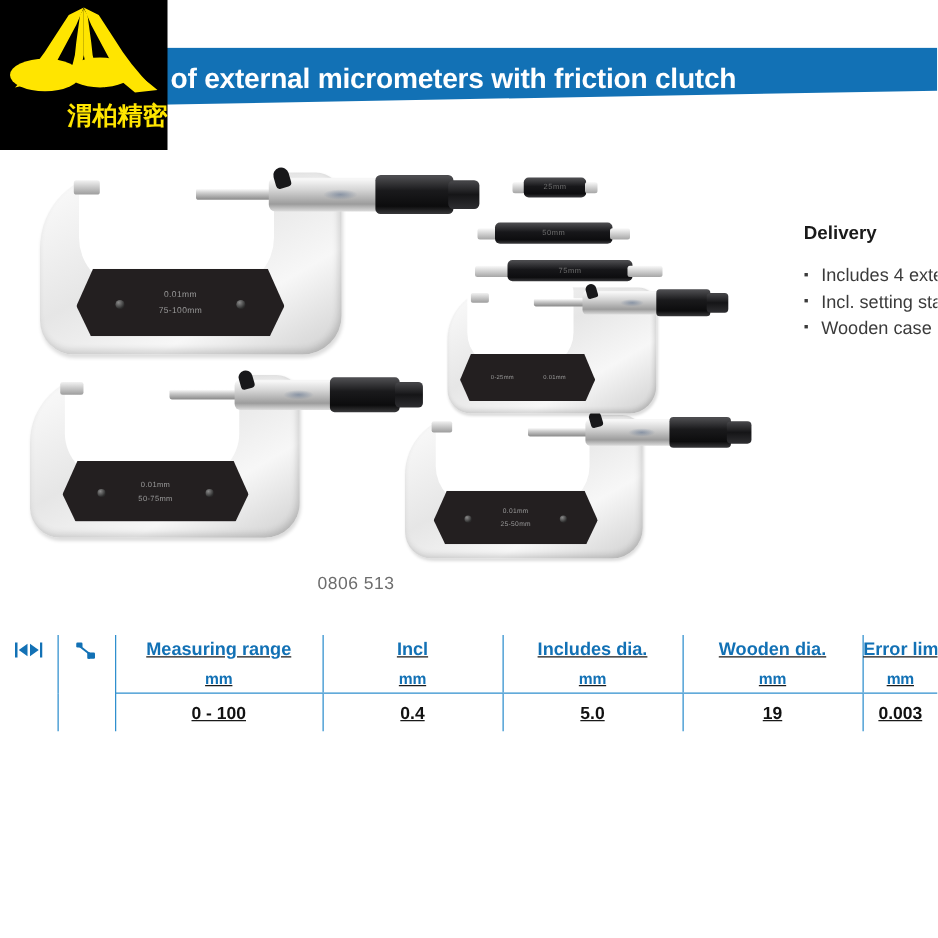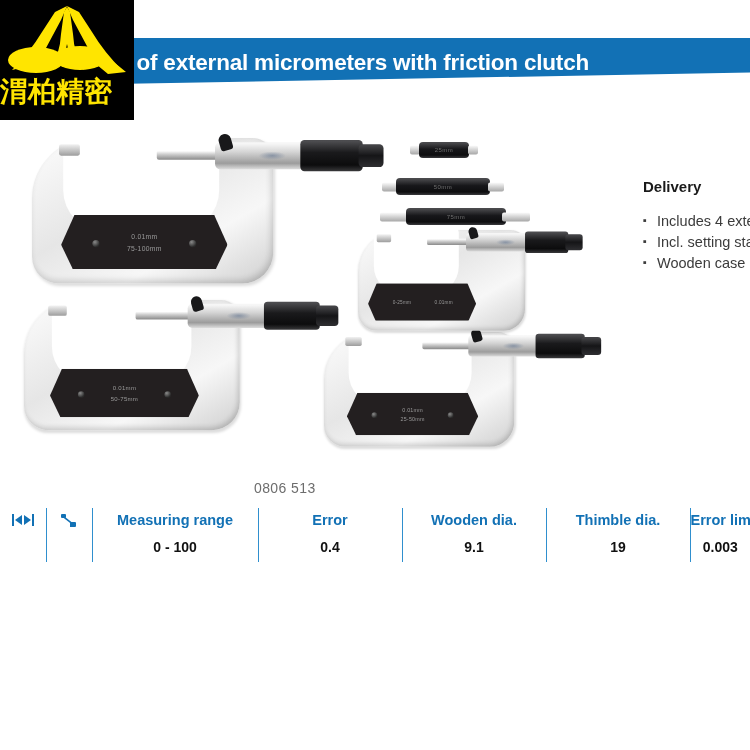--- a/index.html
+++ b/index.html
@@ -60,24 +60,24 @@
     top: 4px;
     width: 134px;
     height: 74px;
   }
   .logo-cn {
     position: absolute;
     left: 0;
     top: 76px;
     width: 134px;
     height: 34px;
-    text-align: left;
+    text-align: right;
     font-family: "DejaVu Sans", sans-serif;
     font-weight: bold;
-    font-size: 28px;
+    font-size: 20px;
     line-height: 32px;
     color: #ffe500;
     letter-spacing: 0px;
   }
 
   
   .delivery {
     position: absolute;
     left: 643px;
     top: 178px;
@@ -280,34 +280,35 @@
     text-align: center;
     font-size: 6px;
     color: #6e6e6e;
     letter-spacing: 0.4px;
   }
 
   
   .part-no {
     position: absolute;
     left: 254px;
-    top: 480px;
+    top: 458px;
     font-size: 14px;
     color: #6d6d6d;
     letter-spacing: 0.4px;
     z-index: 4;
   }
 
   
   .spec-table {
     position: absolute;
     left: 0;
     top: 508px;
     width: 594px;
     z-index: 4;
+    text-decoration: underline;
   }
   .spec-table table {
     width: 750px;
     border-collapse: collapse;
     table-layout: fixed;
   }
   .spec-table th, .spec-table td {
     padding: 0;
     text-align: center;
     vertical-align: middle;
@@ -514,31 +515,40 @@
           <svg width="18" height="15" viewBox="0 0 18 15">
             <g fill="#1271b5">
               <rect x="1" y="1" width="5" height="4" rx="1"></rect>
               <rect x="2.5" y="2" width="13" height="1.6" transform="rotate(38 2.5 2)"></rect>
               <rect x="10" y="9" width="6" height="5" rx="1"></rect>
               <rect x="10" y="9" width="2" height="5" fill="#1271b5"></rect>
             </g>
           </svg>
         </th>
         <th>Measuring range</th>
-        <th>Error</th>
+        <th>Incl</th>
+        <th>Includes dia.</th>
         <th>Wooden dia.</th>
-        <th>Thimble dia.</th>
         <th>Error limit</th>
+      </tr>
+      <tr class="unit-row">
+        <th class="noline nobottom"></th>
+        <th class="nobottom"></th>
+        <th class="unit-label">mm</th>
+        <th class="unit-label">mm</th>
+        <th class="unit-label">mm</th>
+        <th class="unit-label">mm</th>
+        <th class="unit-label">mm</th>
       </tr>
     </thead>
     <tbody>
       <tr class="data-row">
         <td class="noline"></td>
         <td></td>
         <td>0 - 100</td>
         <td>0.4</td>
-        <td>9.1</td>
+        <td>5.0</td>
         <td>19</td>
         <td>0.003</td>
       </tr>
     </tbody>
   </table>
 </div>
 
 </body></html>

